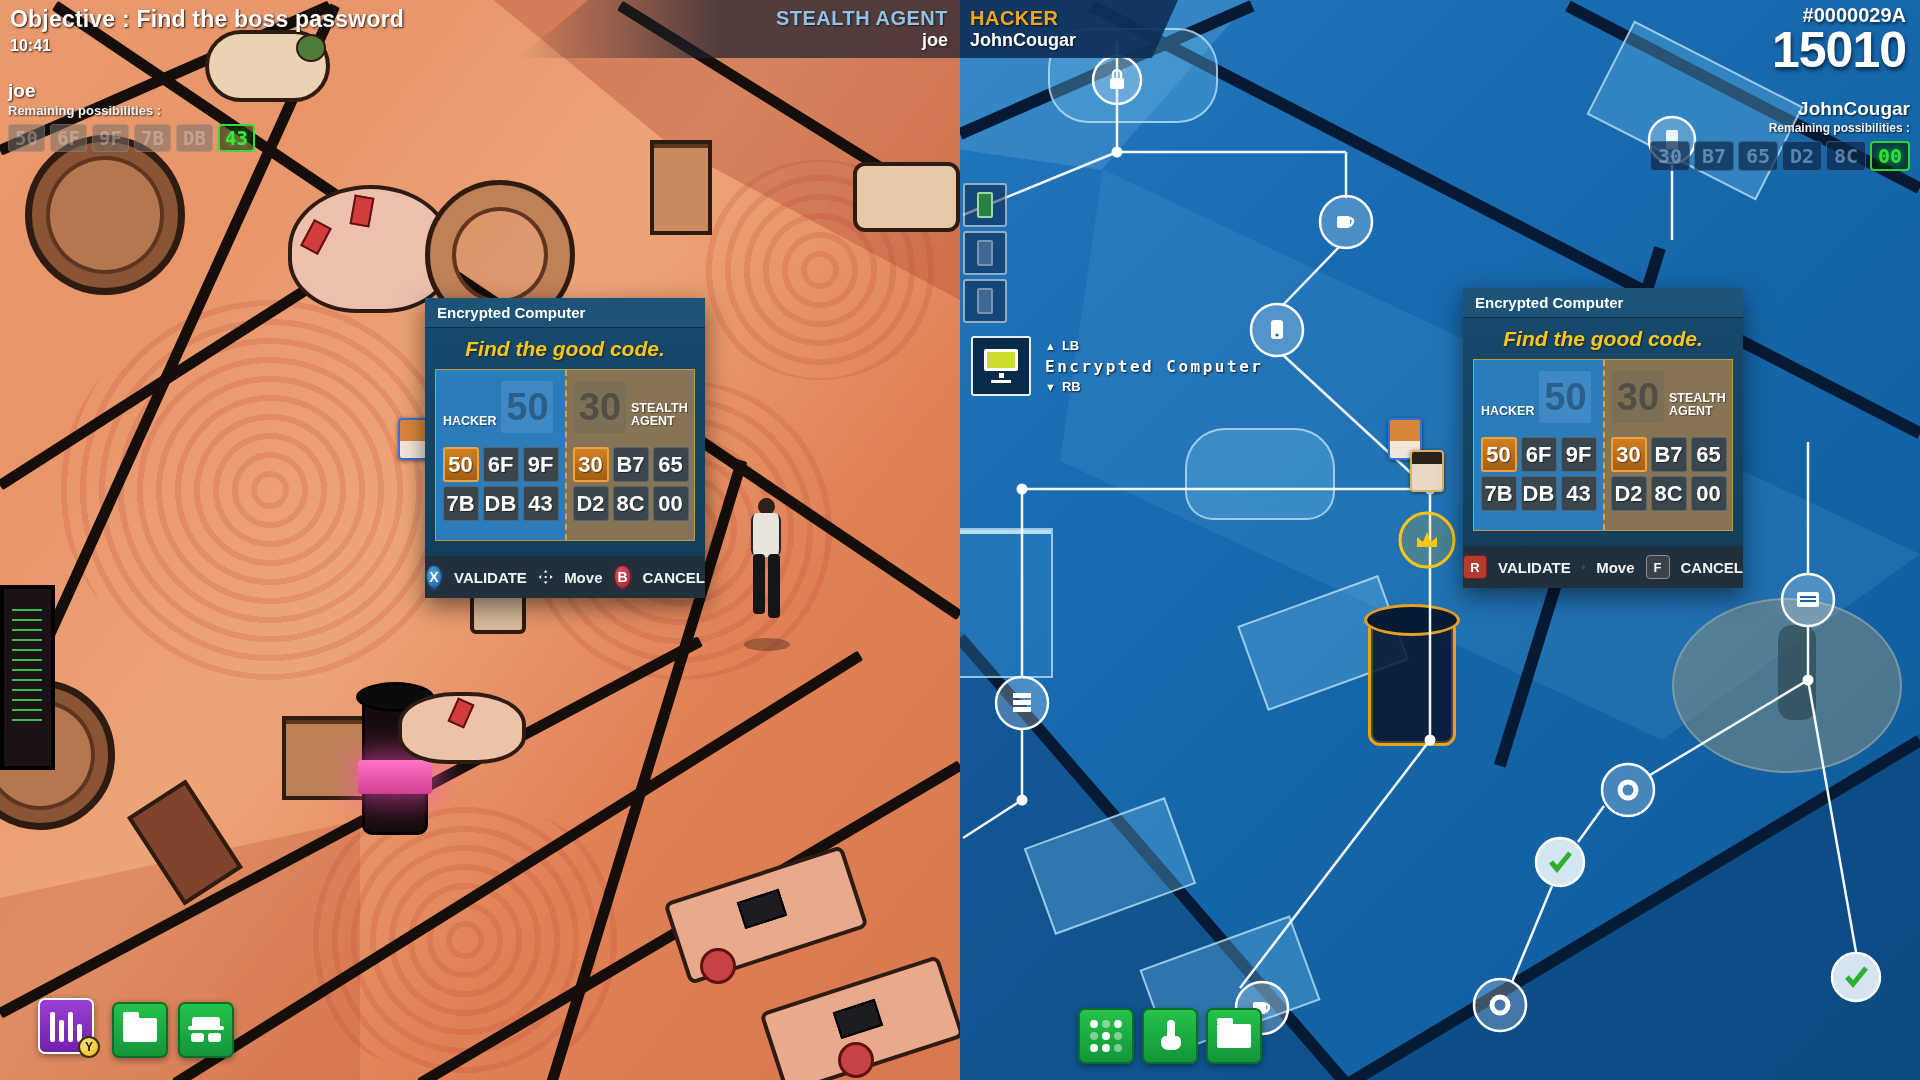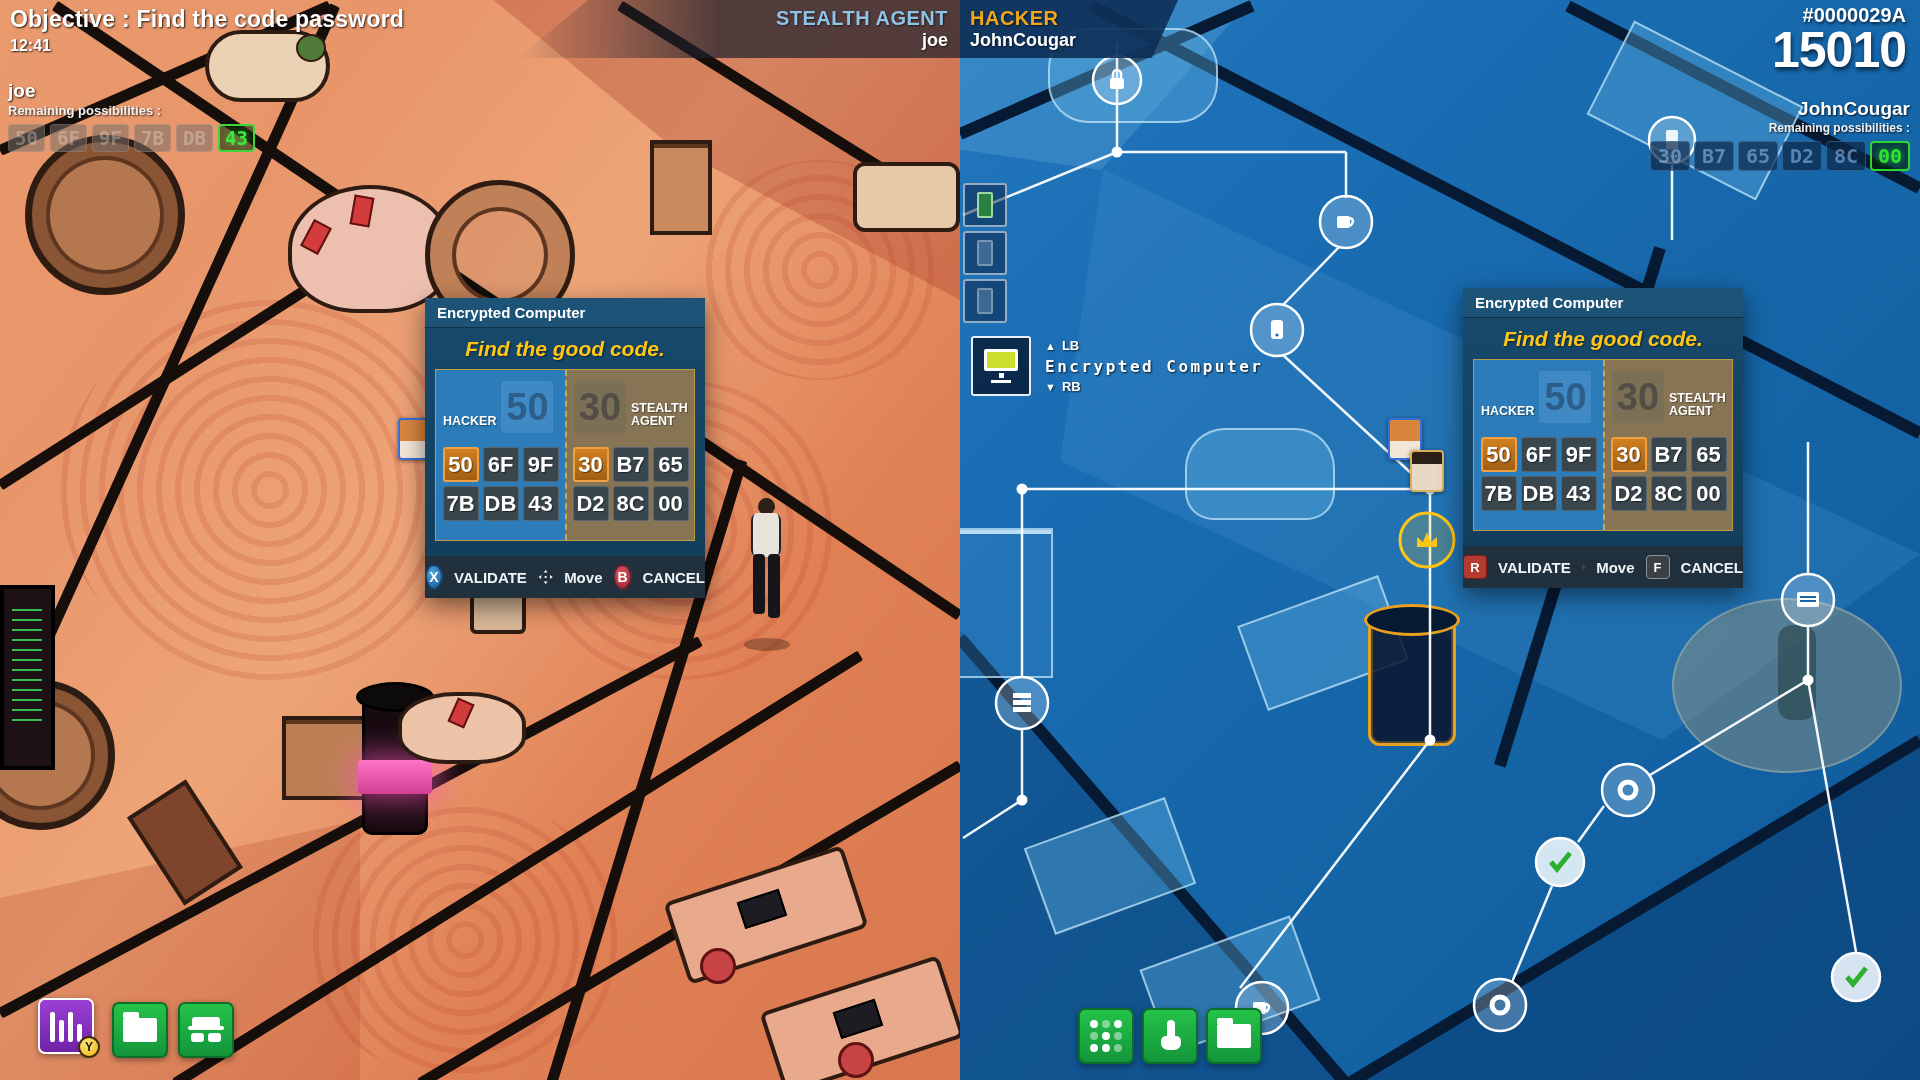--- a/index.html
+++ b/index.html
@@ -362,22 +362,22 @@
       <div class="tt-keyrow">
         <span class="tt-arrow">▼</span>
         <span>RB</span>
       </div>
     </div>
   </div>
 
   <div class="avatar fox" style="left:1388px;top:418px;"></div>
   <div class="avatar butler" style="left:1410px;top:450px;"></div>
 
-  <div id="objective" class="abs hud-text">Objective : Find the code password</div>
-  <div id="timer" class="abs hud-text">12:41</div>
+  <div id="objective" class="abs hud-text">Objective : Find the boss password</div>
+  <div id="timer" class="abs hud-text">10:41</div>
 
   <div id="banner-left" class="abs">
     <div class="role-stealth">STEALTH AGENT</div>
     <div class="player-name">joe</div>
   </div>
   <div id="banner-right" class="abs">
     <div class="role-hacker">HACKER</div>
     <div class="player-name">JohnCougar</div>
   </div>
 

